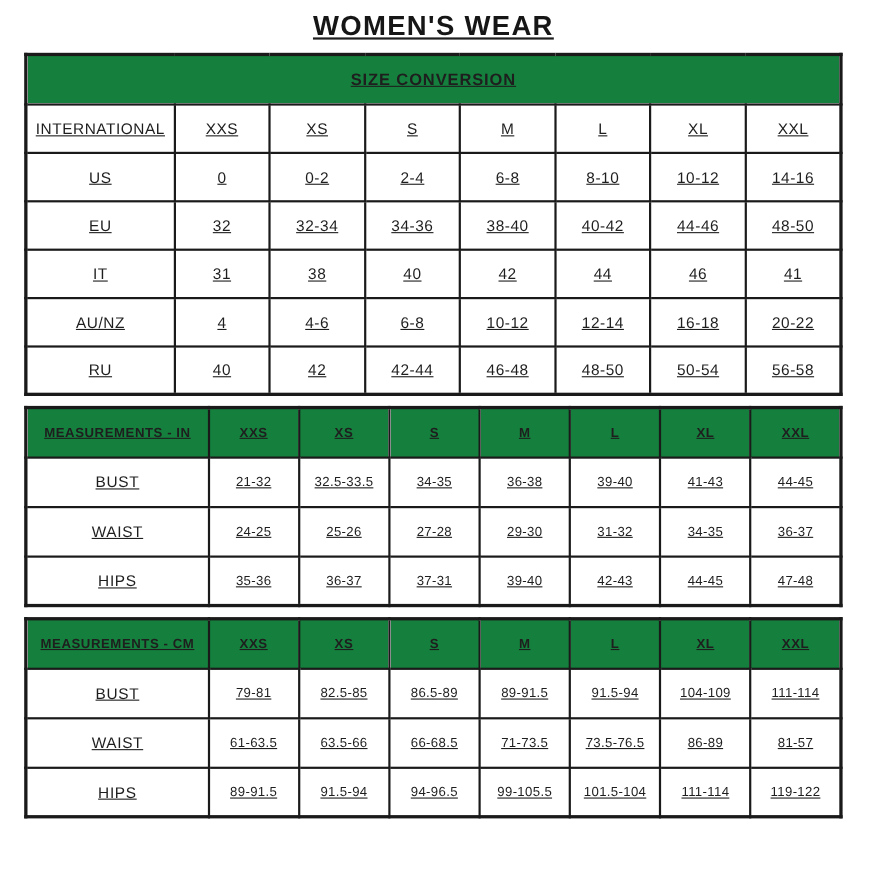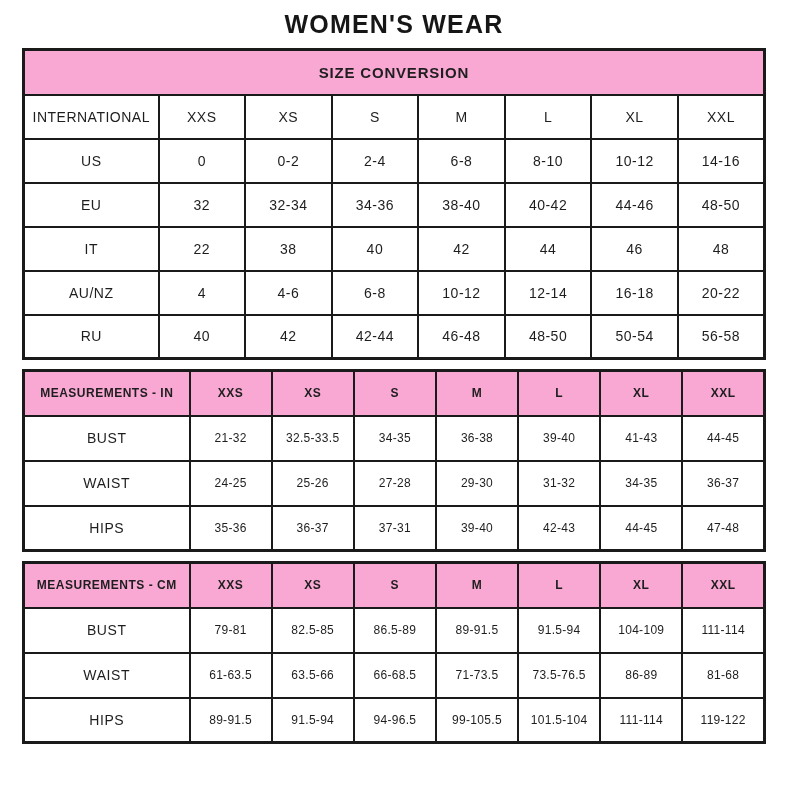--- a/index.html
+++ b/index.html
@@ -2,21 +2,21 @@
 <html><head>
 <meta charset="utf-8">
 <style>
   * { box-sizing: border-box; }
   html, body { margin: 0; padding: 0; background: #ffffff; }
   body {
     width: 800px; height: 800px; overflow: hidden;
     font-family: "Liberation Sans", sans-serif;
     color: #1e1e1e;
   }
-  .page { padding: 6px 34px 0 22px; }
+  .page { padding: 6px 34px 0 22px; text-decoration: underline; }
   h1.title {
     text-align: center;
     font-size: 25px;
     font-weight: bold;
     letter-spacing: 1.2px;
     color: #161616;
     margin: 3px 0 9px 0;
     line-height: 30px;
   }
   table.tbl {
@@ -27,21 +27,21 @@
   }
   .t1, .t2 { margin-bottom: 9px; }
   td, th {
     border: 2px solid #1a1a1a;
     text-align: center;
     vertical-align: middle;
     padding: 0 2px;
     overflow: hidden;
     white-space: nowrap;
   }
-  .gray { background: #f9a8d4; }
+  .gray { background: #15803d; }
   
   .t1 td, .t1 th { height: 44px; }
   .t1 .hdr {
     font-size: 15px; font-weight: bold; letter-spacing: 0.8px; height: 45px;
   }
   .t1 .colhead, .t1 .rowlabel, .t1 .val {
     font-size: 14px; font-weight: normal; letter-spacing: 0.5px;
   }
   
   .t2 td, .t2 th, .t3 td, .t3 th { height: 45px; }
@@ -96,27 +96,27 @@
           <td class="val">32</td>
           <td class="val">32-34</td>
           <td class="val">34-36</td>
           <td class="val">38-40</td>
           <td class="val">40-42</td>
           <td class="val">44-46</td>
           <td class="val">48-50</td>
         </tr>
         <tr>
           <td class="rowlabel">IT</td>
-          <td class="val">22</td>
+          <td class="val">31</td>
           <td class="val">38</td>
           <td class="val">40</td>
           <td class="val">42</td>
           <td class="val">44</td>
           <td class="val">46</td>
-          <td class="val">48</td>
+          <td class="val">41</td>
         </tr>
         <tr>
           <td class="rowlabel">AU/NZ</td>
           <td class="val">4</td>
           <td class="val">4-6</td>
           <td class="val">6-8</td>
           <td class="val">10-12</td>
           <td class="val">12-14</td>
           <td class="val">16-18</td>
           <td class="val">20-22</td>
@@ -210,21 +210,21 @@
           <td class="val2">111-114</td>
         </tr>
         <tr>
           <td class="rowlabel2">WAIST</td>
           <td class="val2">61-63.5</td>
           <td class="val2">63.5-66</td>
           <td class="val2">66-68.5</td>
           <td class="val2">71-73.5</td>
           <td class="val2">73.5-76.5</td>
           <td class="val2">86-89</td>
-          <td class="val2">81-68</td>
+          <td class="val2">81-57</td>
         </tr>
         <tr>
           <td class="rowlabel2">HIPS</td>
           <td class="val2">89-91.5</td>
           <td class="val2">91.5-94</td>
           <td class="val2">94-96.5</td>
           <td class="val2">99-105.5</td>
           <td class="val2">101.5-104</td>
           <td class="val2">111-114</td>
           <td class="val2">119-122</td>

